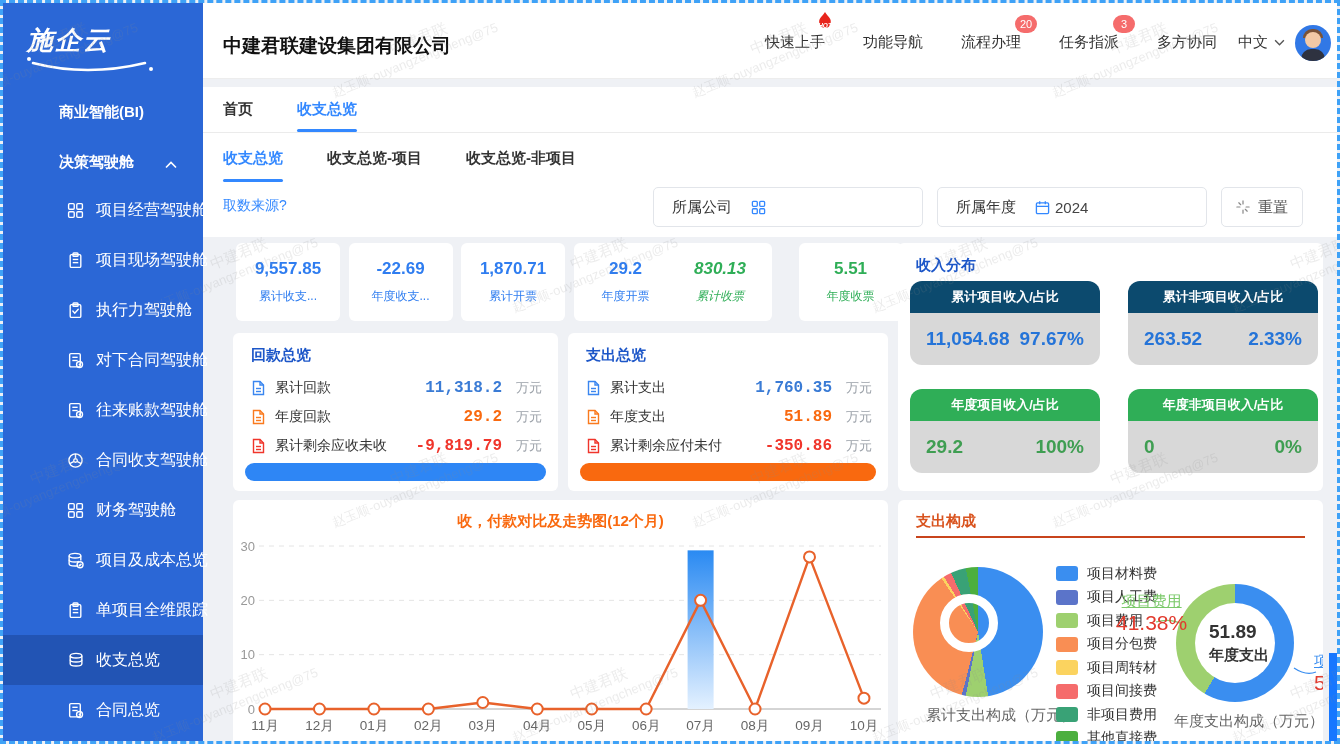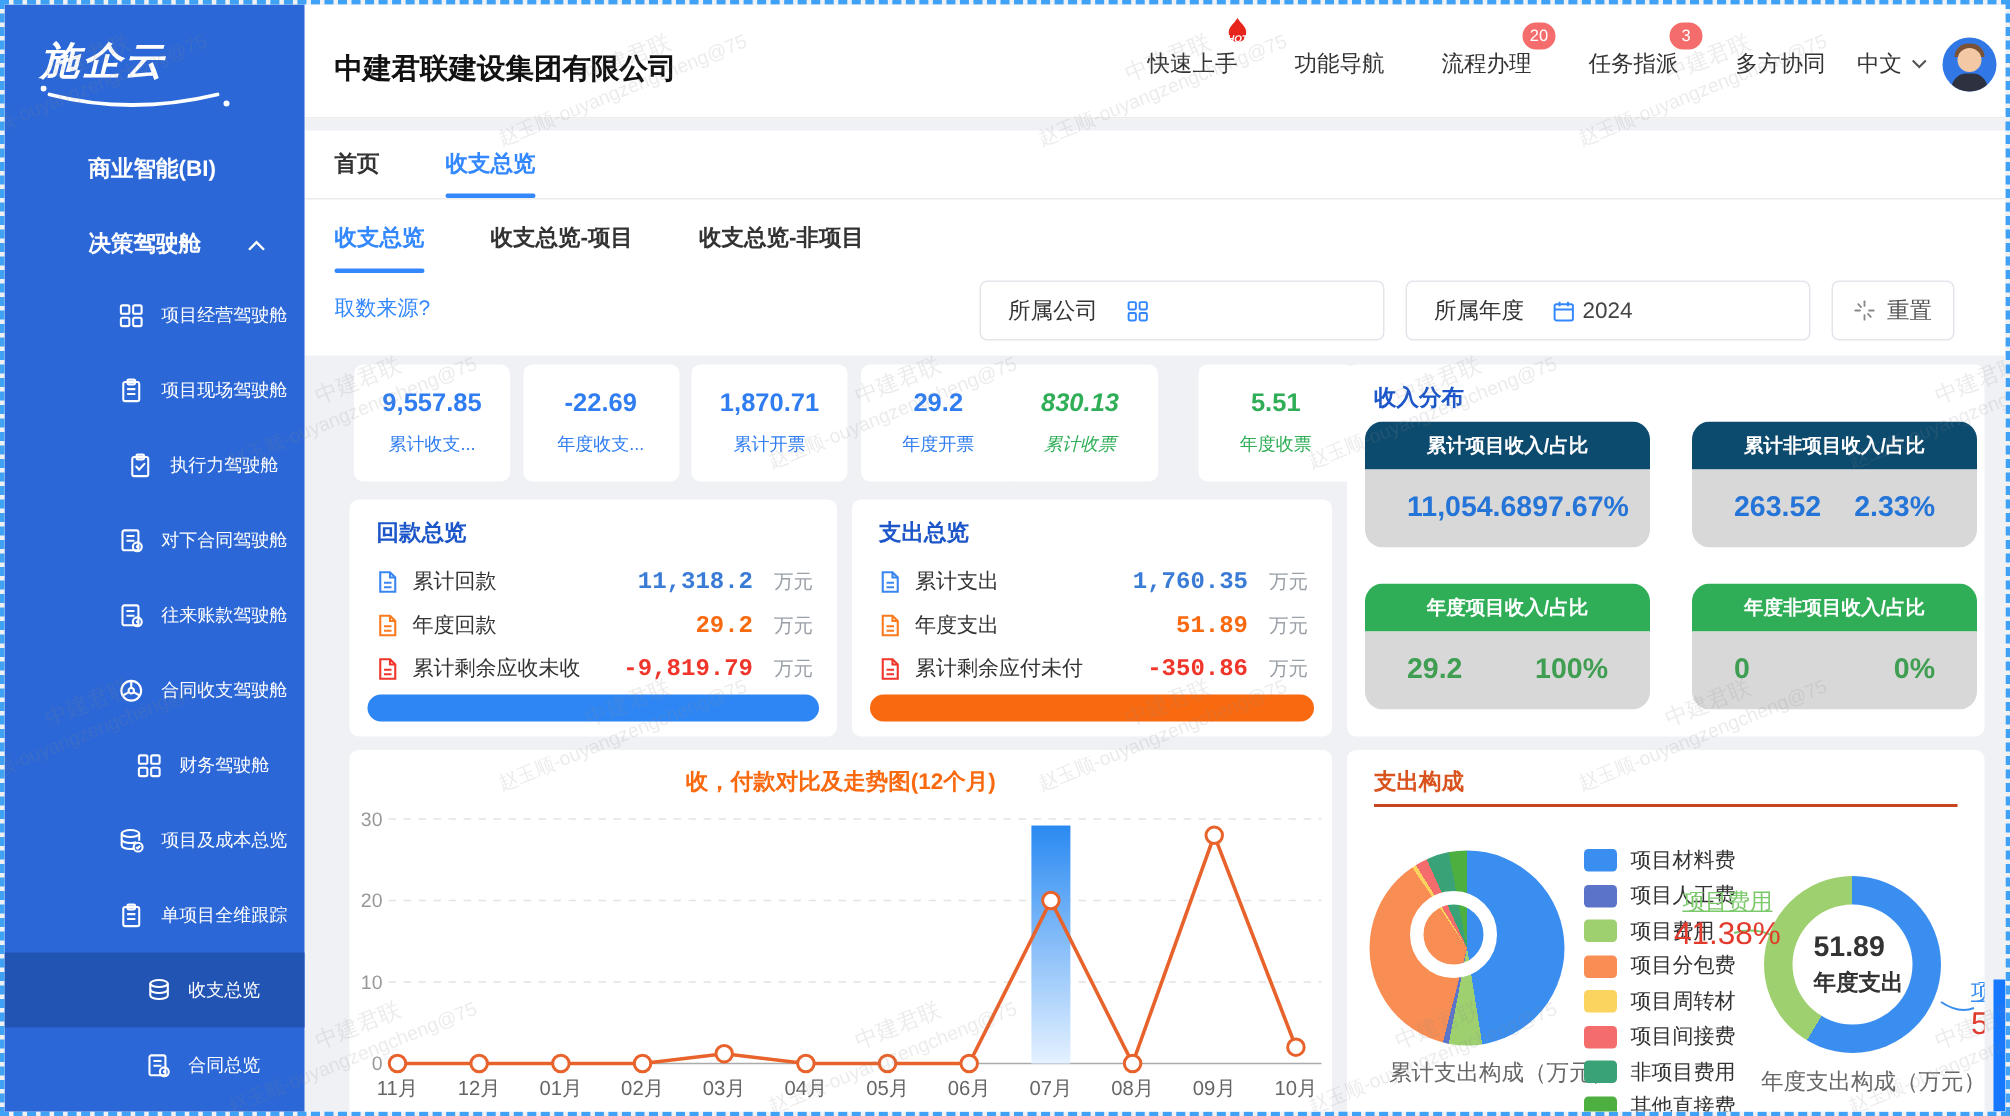--- a/index.html
+++ b/index.html
@@ -15,21 +15,21 @@
   #logo .logo-text { font-size:26px; font-weight:bold; font-style:italic;
     letter-spacing:2px; color:#fff; }
   #logo svg { position:absolute; left:0; top:34px; }
   .side-top { display:flex; align-items:center; gap:11px; height:34px;
     padding-left:28px; font-size:15px; font-weight:bold; cursor:pointer; }
   #side-section { position:absolute; top:92px; left:0; right:0; }
   #side-group { position:absolute; top:142px; left:0; right:0; }
   #side-group .chev { position:absolute; right:26px; top:10px; }
   #side-list { position:absolute; top:182px; left:0; right:0; }
   .side-item { display:flex; align-items:center; gap:12px; height:50px;
-    padding-left:64px; font-size:12px; cursor:pointer; white-space:nowrap;justify-content:center; }
+    padding-left:64px; font-size:16px; cursor:pointer; white-space:nowrap; }
   .side-item.active { background:#2254b4; }
   .sicon { width:17px; height:17px; flex:0 0 17px; }
 
   
   #main { position:absolute; left:200px; top:0; right:0; bottom:0; }
   #topbar { position:absolute; left:0; top:0; right:0; height:76px;
     background:#fff; border-bottom:1px solid #ededed; }
   #company { position:absolute; left:20px; top:30px; font-size:19px;
     font-weight:bold; color:#111; }
   #topnav { position:absolute; right:120px; top:30px; display:flex; gap:38px; }
@@ -100,21 +100,21 @@
     color:#2a6cf0; }
   .ov-rate b { font-size:18px; } .ov-rate span.pct { font-size:12px; }
   .ov-bar { position:absolute; left:12px; right:12px; bottom:10px; height:18px;
     border-radius:9px; }
 
   
   .inc-card { position:absolute; width:190px; border-radius:12px; overflow:hidden; }
   .inc-head { height:32px; text-align:center; line-height:32px; color:#fff;
     font-size:13px; font-weight:bold; }
   .inc-body { height:52px; background:#d8d8d8; display:flex; align-items:center;
-    justify-content:space-between; padding:0 28px; font-size:19px; font-weight:bold; }
+    justify-content:space-between; padding:0 16px; font-size:19px; font-weight:bold; }
   .th-blue .inc-head { background:#0c4a6e; } .th-blue .inc-body { color:#2574d8; }
   .th-green .inc-head { background:#2fae57; } .th-green .inc-body { color:#3f9e52; }
 
   
   #trend-title { position:absolute; left:0; right:0; top:12px; text-align:center;
     color:#f9690f; font-size:15px; font-weight:bold; }
 
   
   #bd-title { position:absolute; left:18px; top:12px; color:#d9531e;
     font-size:15px; font-weight:bold; }

